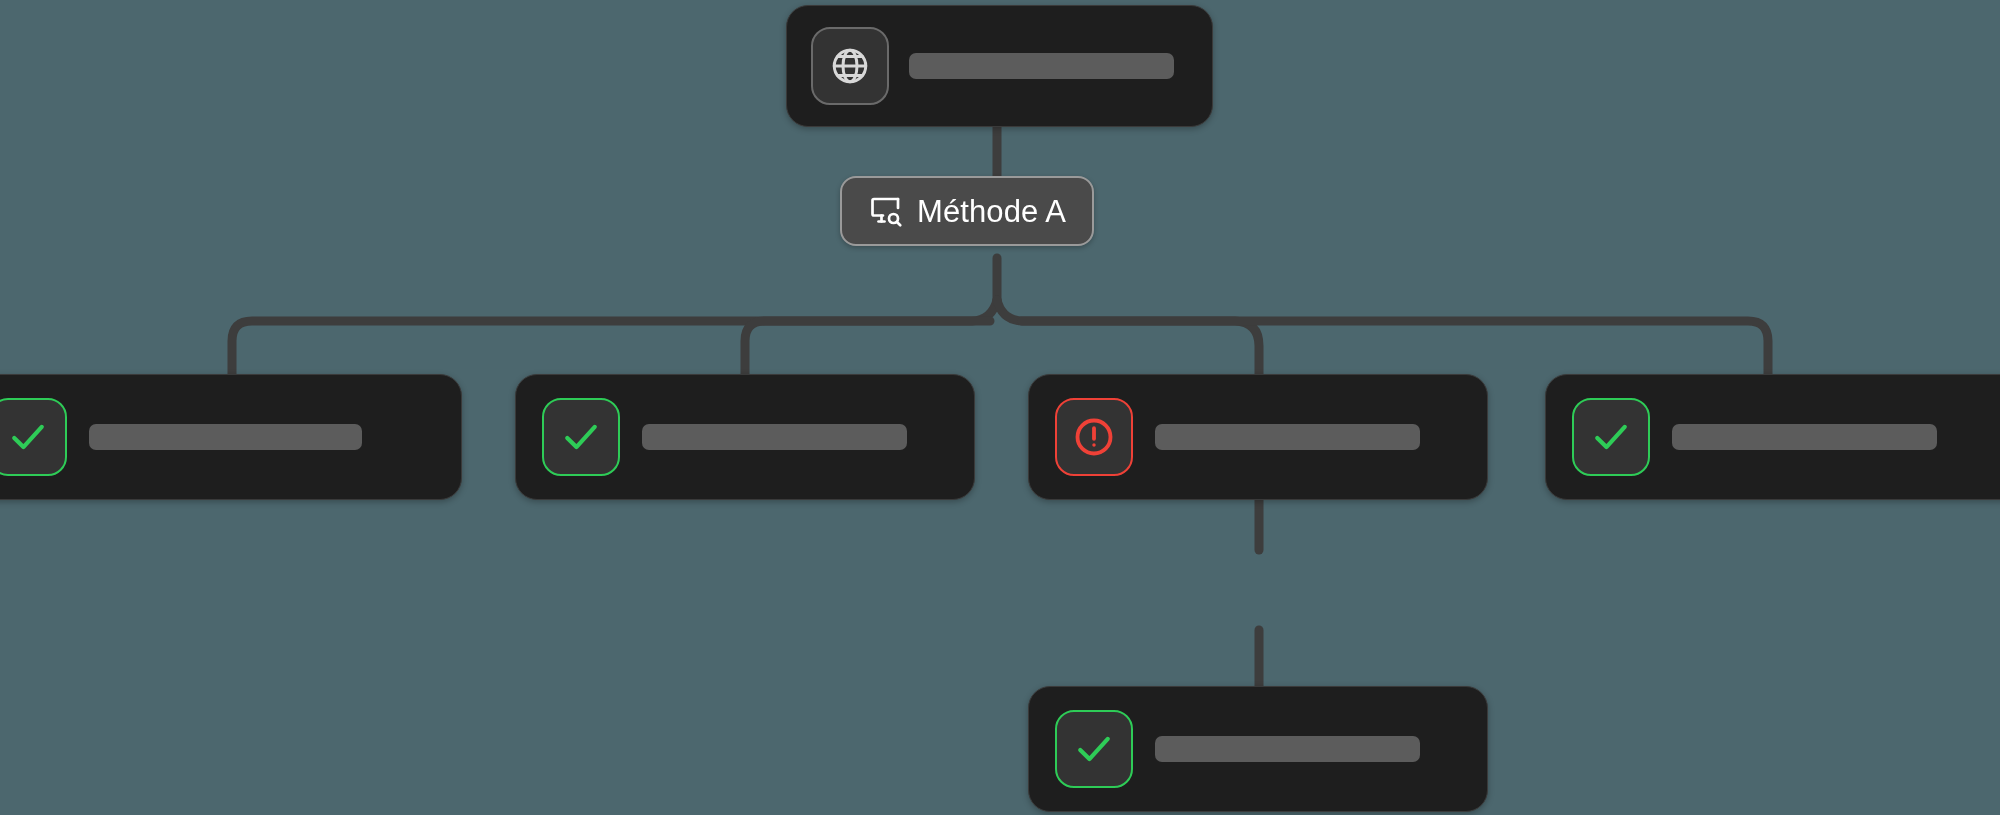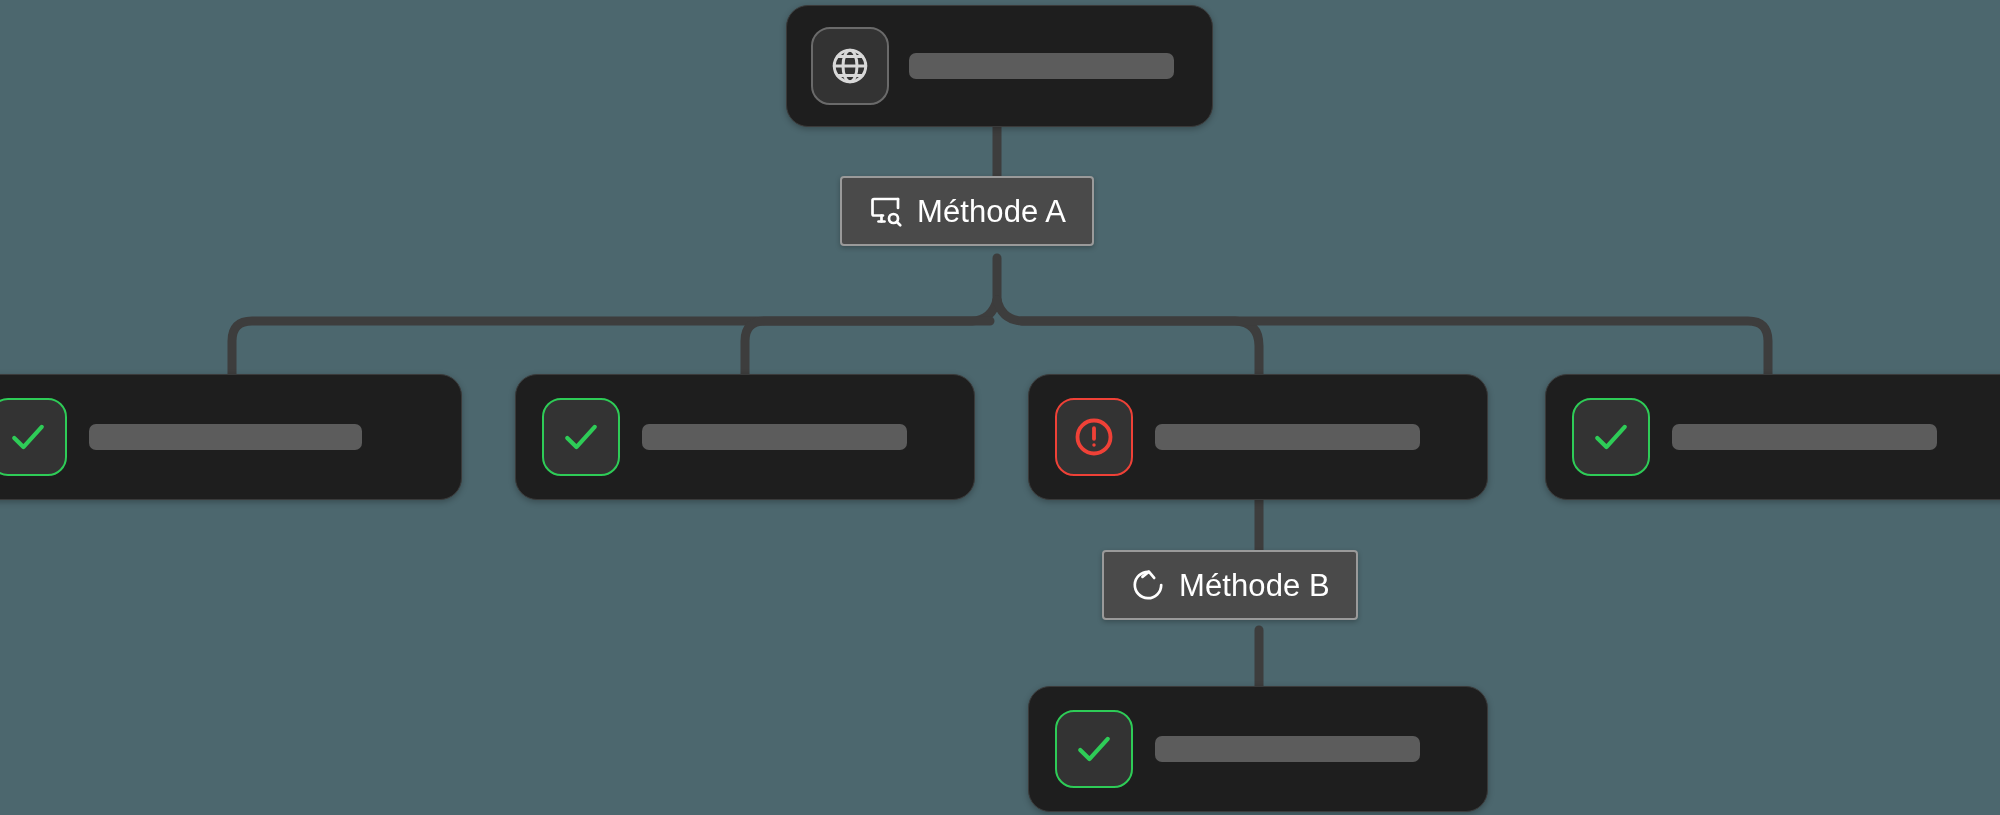--- a/index.html
+++ b/index.html
@@ -76,21 +76,21 @@
     flex: 0 0 auto;
   }
 
   
   .badge {
     position: absolute;
     box-sizing: border-box;
     height: 70px;
     background: #4a4a4a;
     border: 2px solid #9a9a9a;
-    border-radius: 4px;
+    border-radius: 16px;
     display: flex;
     align-items: center;
     gap: 13px;
     padding: 0 26px;
     color: #ffffff;
     font-size: 31px;
     letter-spacing: 0.1px;
     white-space: nowrap;
     z-index: 3;
     box-shadow: 0 2px 5px rgba(0,0,0,0.25);
@@ -178,27 +178,20 @@
 
   <div class="node" style="left:1545px; top:374px; width:500px; height:126px; padding:0 26px; gap:22px;">
     <div class="chip ok">
       <svg width="44" height="44" viewBox="0 0 24 24" fill="none" stroke="#2ecc57" stroke-width="2.3" stroke-linecap="round" stroke-linejoin="round">
         <path d="M4.5 12.5l5 5 10-11"></path>
       </svg>
     </div>
     <div class="bar" style="width:265px;"></div>
   </div>
 
-  <div class="badge" style="left:1102px; top:550px;">
-    <svg width="36" height="36" viewBox="0 0 24 24" fill="none" stroke="#ffffff" stroke-width="1.8" stroke-linecap="round" stroke-linejoin="round">
-      <path d="M12.5 3.2A8.8 8.8 0 1 0 20.8 12"></path>
-      <polyline points="8.3,6.6 12.6,3.1 16.1,7.3"></polyline>
-    </svg>
-    <span class="badge-label">Méthode B</span>
-  </div>
 
   <div class="node" style="left:1028px; top:686px; width:460px; height:126px; padding:0 26px; gap:22px;">
     <div class="chip ok">
       <svg width="44" height="44" viewBox="0 0 24 24" fill="none" stroke="#2ecc57" stroke-width="2.3" stroke-linecap="round" stroke-linejoin="round">
         <path d="M4.5 12.5l5 5 10-11"></path>
       </svg>
     </div>
     <div class="bar" style="width:265px;"></div>
   </div>
 

